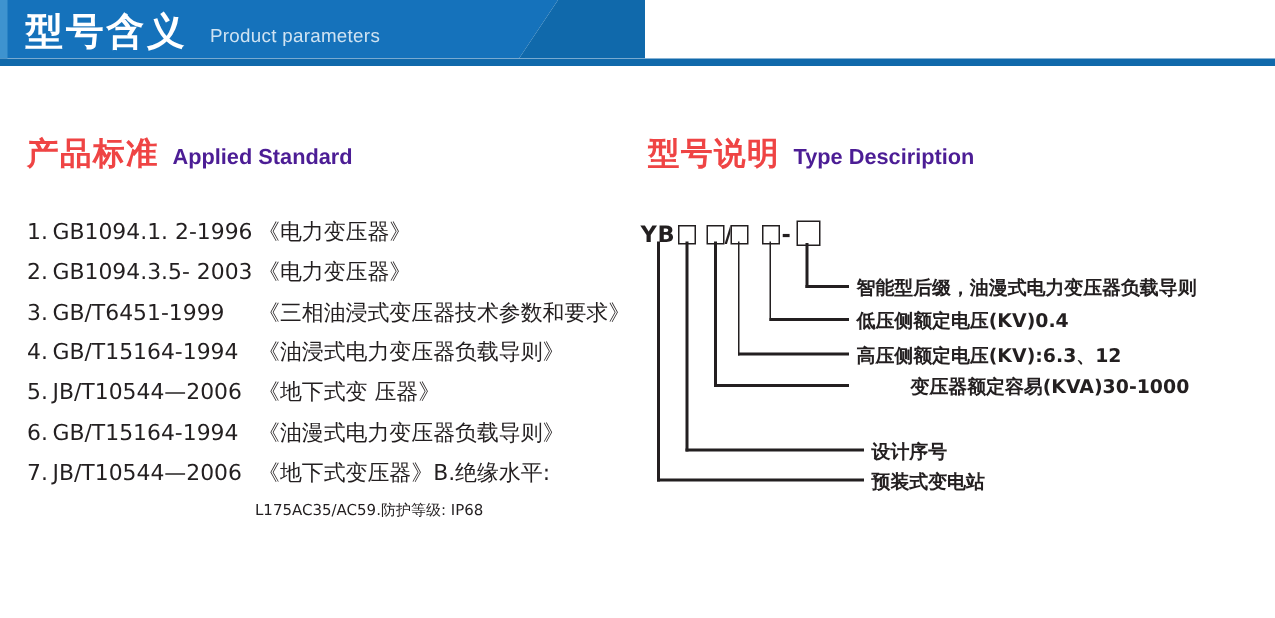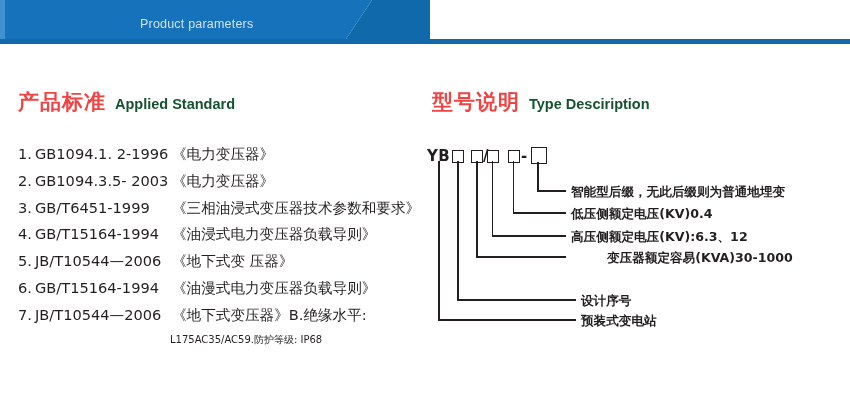--- a/index.html
+++ b/index.html
@@ -49,21 +49,21 @@
   }
 
   
   .sect{position:absolute;white-space:nowrap;}
   .sect .cn{
     font-size:21px;font-weight:bold;color:#ef4444;letter-spacing:1px;
     font-family:"DejaVu Sans","Liberation Sans",sans-serif;
     vertical-align:baseline;
   }
   .sect .en{
-    font-size:14.5px;font-weight:bold;color:#14532d;margin-left:9px;
+    font-size:14.5px;font-weight:bold;color:#4c1d95;margin-left:9px;
     vertical-align:baseline;
   }
   #sect-left{left:18px;top:88px;}
   #sect-right{left:432px;top:88px;}
 
   
   .std-list{position:absolute;left:18px;top:145px;width:420px;}
   .std-row{
     height:26.8px;
     font-size:14.6px;
@@ -105,20 +105,21 @@
     font-family:"DejaVu Sans","Liberation Sans",sans-serif;
   }
 </style>
 </head>
 <body>
 
 <div class="banner">
   <div class="banner-shape"></div>
   <div class="banner-shape2"></div>
   <div class="banner-edge"></div>
+  <div class="banner-cn">型号含义</div>
   <div class="banner-en">Product parameters</div>
   <div class="banner-rule"></div>
 </div>
 
 <div class="sect" id="sect-left">
   <span class="cn">产品标准</span><span class="en">Applied Standard</span>
 </div>
 
 <div class="sect" id="sect-right">
   <span class="cn">型号说明</span><span class="en">Type Desciription</span>
@@ -180,20 +181,20 @@
 
   <div class="lead lead-v" style="left:476px;top:161px;height:97px;"></div>
   <div class="lead lead-h" style="left:476px;top:256.4px;width:90px;"></div>
 
   <div class="lead lead-v" style="left:457px;top:161px;height:140px;"></div>
   <div class="lead lead-h" style="left:457px;top:299.4px;width:119px;"></div>
 
   <div class="lead lead-v" style="left:438px;top:161px;height:160px;"></div>
   <div class="lead lead-h" style="left:438px;top:319.4px;width:138px;"></div>
 
-  <div class="anno" style="left:571px;top:184px;">智能型后缀，无此后缀则为普通地埋变</div>
+  <div class="anno" style="left:571px;top:184px;">智能型后缀，油漫式电力变压器负载导则</div>
   <div class="anno" style="left:571px;top:206px;">低压侧额定电压(KV)0.4</div>
   <div class="anno" style="left:571px;top:229px;">高压侧额定电压(KV):6.3、12</div>
   <div class="anno" style="left:571px;top:250px;margin-left:36px;">变压器额定容易(KVA)30-1000</div>
   <div class="anno" style="left:581px;top:293px;">设计序号</div>
   <div class="anno" style="left:581px;top:313px;">预装式变电站</div>
 
 </div>
 
 </body></html>

